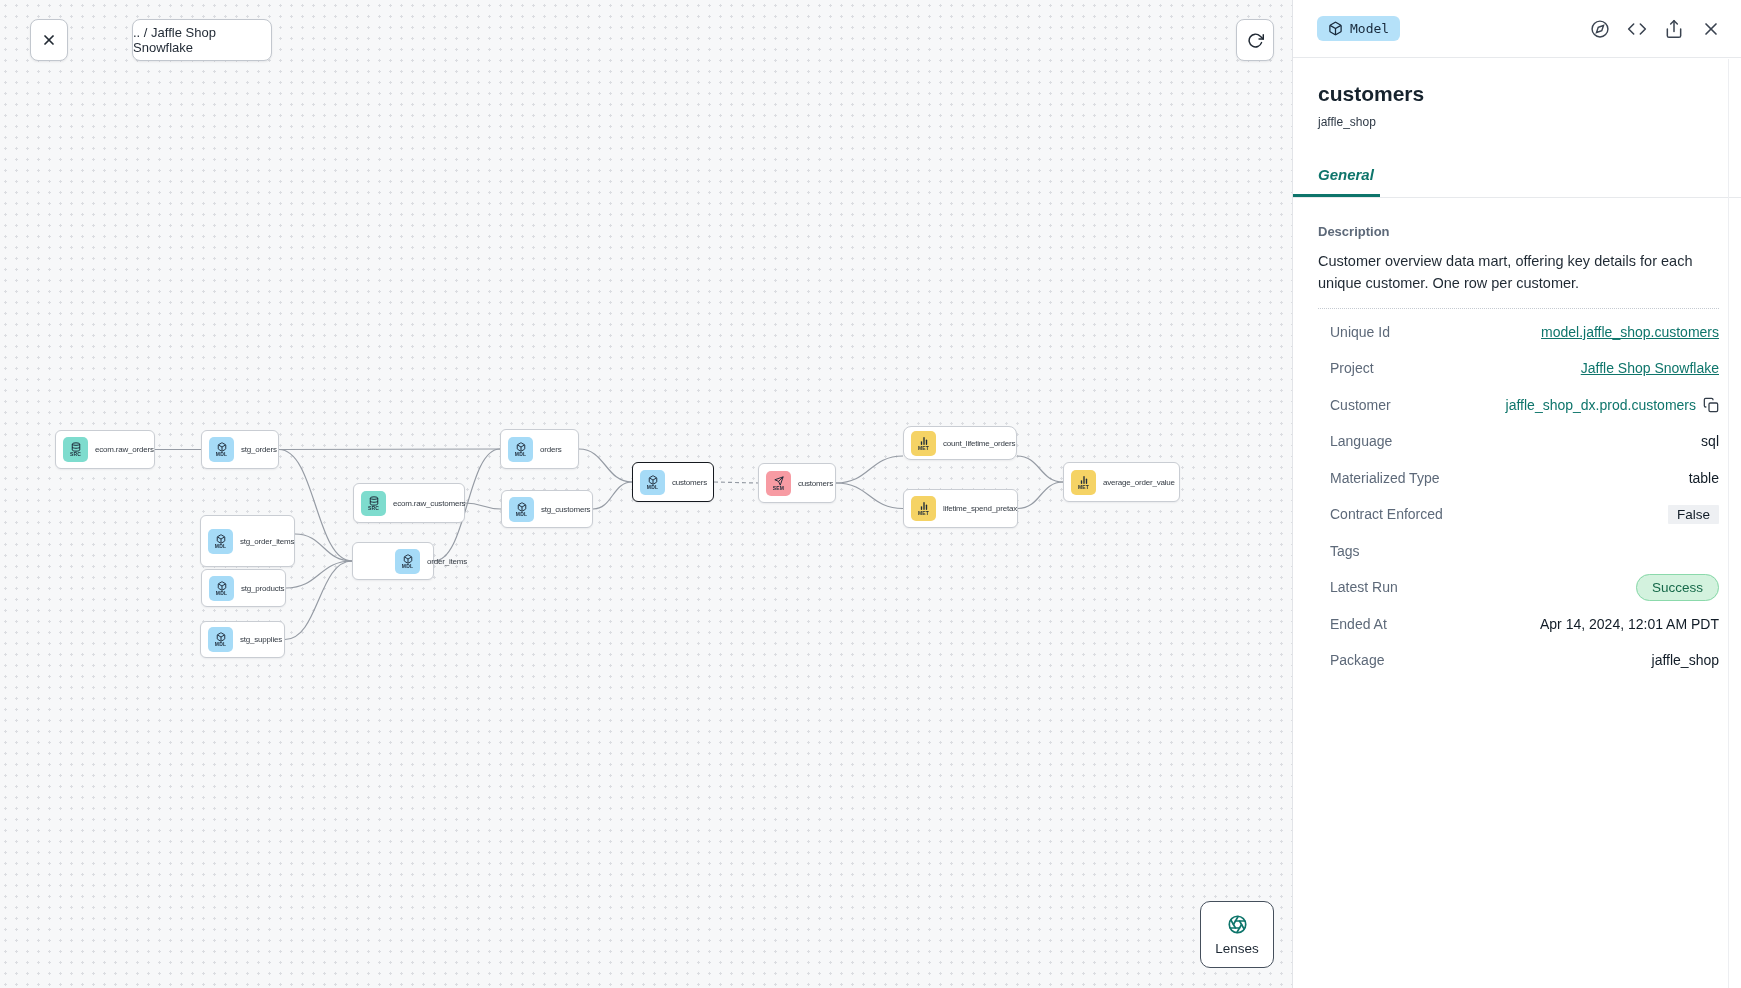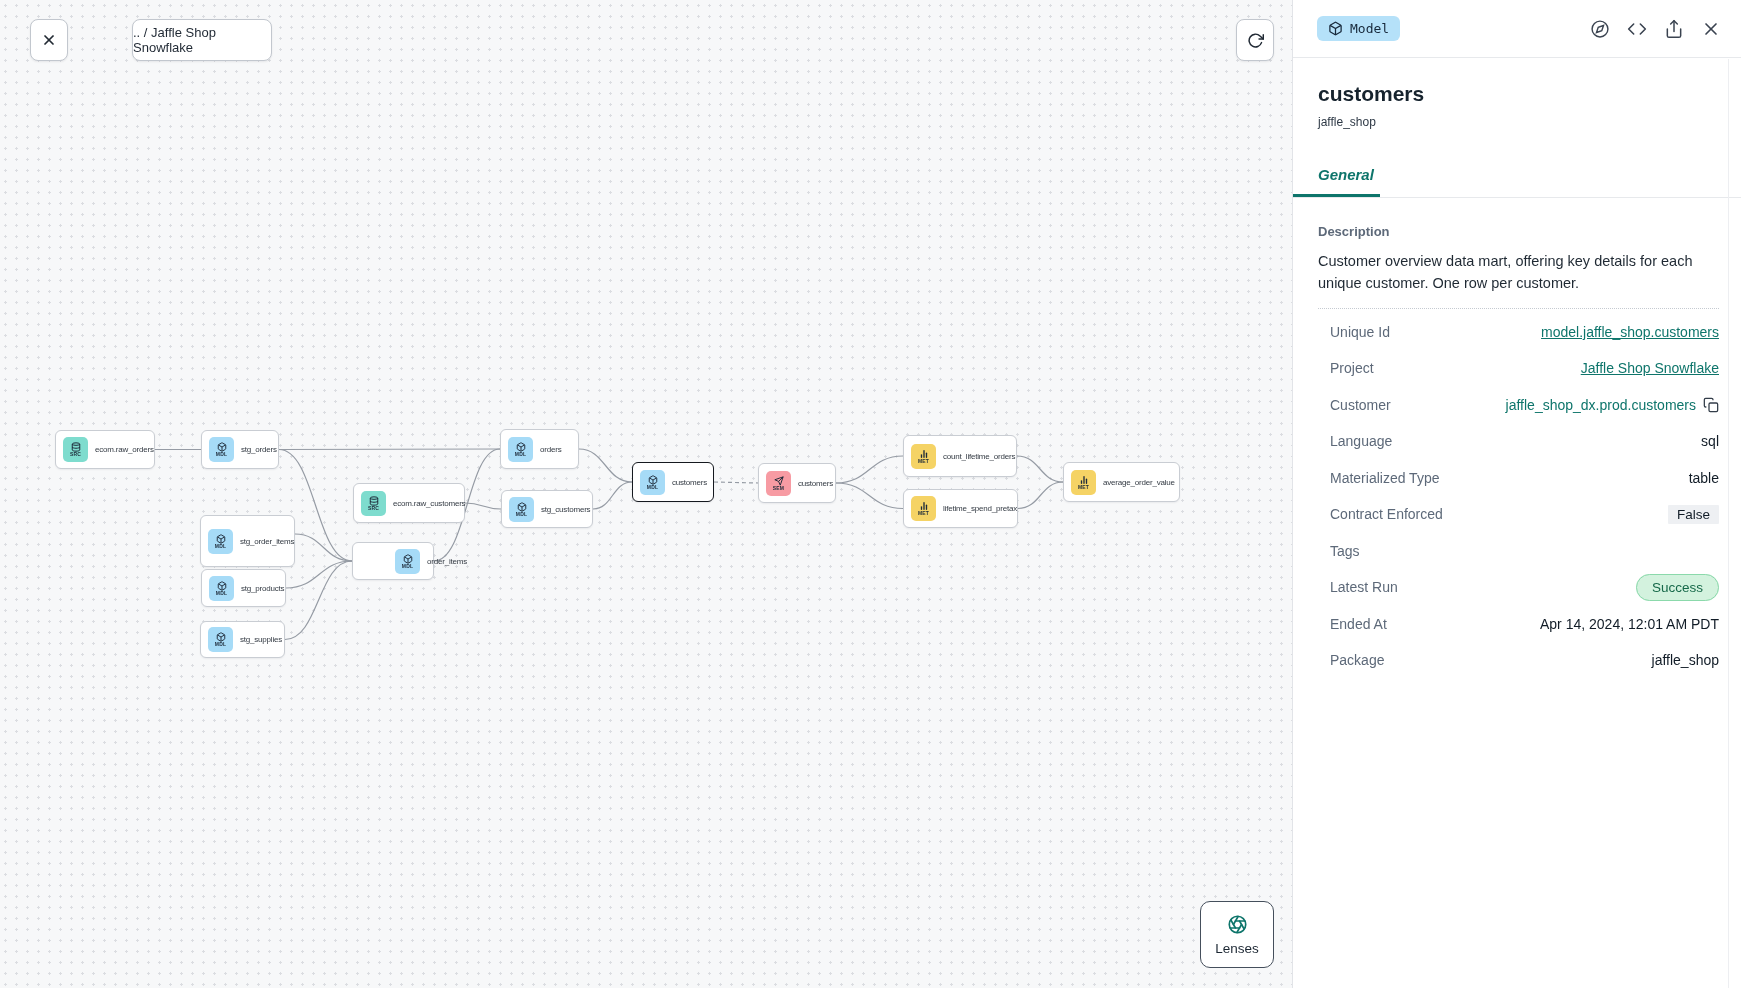--- a/index.html
+++ b/index.html
@@ -247,21 +247,21 @@
           <span class="chip-glyph">
             <svg viewBox="0 0 24 24" fill="none" stroke="currentColor" stroke-width="2.3" stroke-linejoin="round">
               <line x1="22" y1="2" x2="11" y2="13"></line>
               <polygon points="22 2 15 22 11 13 2 9 22 2"></polygon>
             </svg>
           </span>
           <span class="chip-type">SEM</span>
         </span>
         <span class="node-label">customers</span>
       </div>
-      <div class="node" style="left: 903px; top: 435px; width: 114px; height: 42px;">
+      <div class="node" style="left: 903px; top: 426px; width: 114px; height: 34px; border-radius: 8px;">
         <span class="chip chip-metric">
           <span class="chip-glyph">
             <svg viewBox="0 0 24 24" fill="none" stroke="currentColor" stroke-width="3.2" stroke-linecap="round">
               <line x1="18" y1="20" x2="18" y2="10"></line>
               <line x1="12" y1="20" x2="12" y2="4"></line>
               <line x1="6" y1="20" x2="6" y2="14"></line>
             </svg>
           </span>
           <span class="chip-type">MET</span>
         </span>

